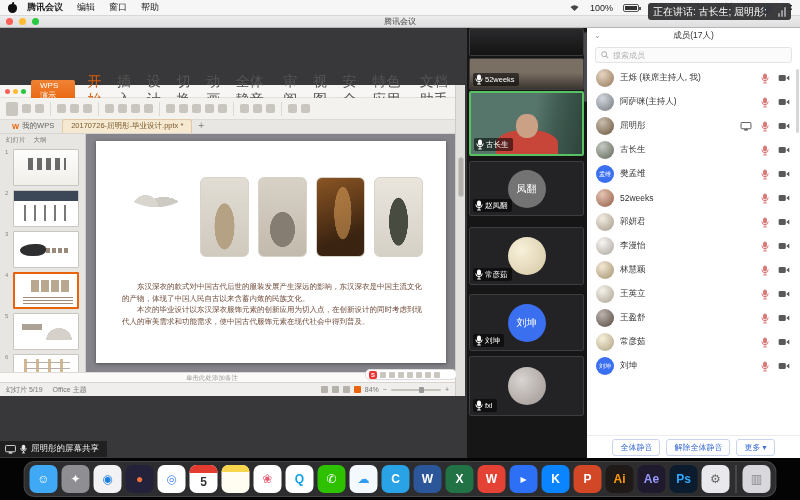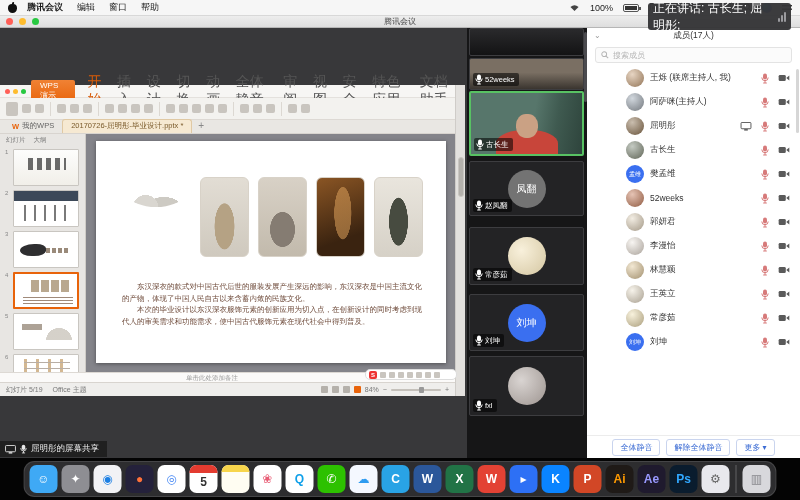--- a/index.html
+++ b/index.html
@@ -126,25 +126,25 @@
   .vbg-beige { background:linear-gradient(#7a6f63 0 45%,#3a352f); }
   .vbg-room { background:linear-gradient(100deg,#57766b 0 55%,#3f5a50 75%,#2e443c); }
   .person-skin { position:absolute; left:50%; top:34%; transform:translateX(-50%); width:22px; height:24px; border-radius:45%; background:#caa184;}
   .person-shirt { position:absolute; left:50%; bottom:-6px; transform:translateX(-50%); width:62px; height:30px; border-radius:45% 45% 0 0; background:#c8453a;}
   #vscroll { position:absolute; right:0; top:4px; width:3px; height:70px; background:#4a4a4e; border-radius:2px;}
 
   
   #panel { position:absolute; left:587px; top:0; width:213px; height:430px; background:#fff; display:flex; flex-direction:column; }
   #panel-header { height:15px; position:relative; text-align:center; font-size:8.5px; color:#333; line-height:15px; flex:0 0 auto;}
   #panel-header .chev { position:absolute; left:7px; top:0; color:#999; font-size:8px;}
-  #toast { position:absolute; right:9px; top:3px; width:143px; height:27px; background:rgba(52,52,54,.96); border-radius:3px; color:#fff; font-size:12px; display:flex; align-items:center; padding:0 5px; gap:4px; z-index:60;}
+  #toast { position:absolute; right:9px; top:3px; width:143px; height:17px; background:rgba(52,52,54,.96); border-radius:3px; color:#fff; font-size:10px; display:flex; align-items:center; padding:0 5px; gap:4px; z-index:60;}
   #toast .waves { margin-left:auto; display:flex; gap:1px; align-items:flex-end;}
   #toast .waves i{ width:2px; background:#9a9a9e; border-radius:1px;}
   #searchbox { margin:4px 8px 2px; height:16px; border:1px solid #e3e3e3; background:#fbfbfb; border-radius:3px; display:flex; align-items:center; gap:4px; padding:0 5px; font-size:8px; color:#b5b5b5; flex:0 0 auto;}
-  #members { flex:1 1 auto; overflow:hidden; position:relative; padding-top:1px;padding-left:30px;}
+  #members { flex:1 1 auto; overflow:hidden; position:relative; padding-top:1px;}
   .mrow { height:24px; display:flex; align-items:center; padding:0 10px 0 9px; gap:6px;}
   .mavatar { width:18px; height:18px; border-radius:50%; flex:0 0 auto; color:#fff; font-size:6px; display:flex; align-items:center; justify-content:center; overflow:hidden;}
   .mname { font-size:8.5px; color:#333; white-space:nowrap; overflow:hidden; text-overflow:ellipsis;}
   .micons { margin-left:auto; display:flex; align-items:center; gap:9px;}
   #mscroll { position:absolute; right:1px; top:4px; width:3px; height:64px; background:#d6d6d6; border-radius:2px;}
   #panel-footer { flex:0 0 auto; height:23px; border-top:1px solid #ececec; display:flex; align-items:center; justify-content:center; gap:6px;}
   .fbtn { font-size:8px; color:#3c6cd4; border:1px solid #c9d4ee; border-radius:3px; padding:2px 7px; background:#fff; cursor:pointer;}
 
   
   #dock-strip { position:absolute; left:0; top:458px; width:800px; height:42px; background:#040404;}
@@ -565,20 +565,34 @@
               <rect x="2" y="0.5" width="4" height="6" rx="2" fill="#d77a7a"></rect>
               <path d="M0.8 4.5 a3.2 3.2 0 0 0 6.4 0 M4 7.7 V10 M2.2 10 h3.6" stroke="#d77a7a" fill="none" stroke-width="1"></path>
             </svg>
             <svg width="12" height="8" viewBox="0 0 13 9">
               <rect x="0.5" y="1" width="8" height="7" rx="1.5" fill="#5a5a5a"></rect>
               <path d="M9 4.5 L12.5 1.8 V7.2 Z" fill="#5a5a5a"></path>
             </svg>
           </span>
         </div>
         <div class="mrow">
+          <div class="mavatar" style="background: radial-gradient(circle at 35% 30%, rgba(255, 255, 255, 0.55), rgba(40, 30, 20, 0.35)), rgb(107, 90, 80);"></div>
+          <span class="mname">王盈舒</span>
+          <span class="micons">
+            <svg width="8" height="11" viewBox="0 0 8 11">
+              <rect x="2" y="0.5" width="4" height="6" rx="2" fill="#d77a7a"></rect>
+              <path d="M0.8 4.5 a3.2 3.2 0 0 0 6.4 0 M4 7.7 V10 M2.2 10 h3.6" stroke="#d77a7a" fill="none" stroke-width="1"></path>
+            </svg>
+            <svg width="12" height="8" viewBox="0 0 13 9">
+              <rect x="0.5" y="1" width="8" height="7" rx="1.5" fill="#5a5a5a"></rect>
+              <path d="M9 4.5 L12.5 1.8 V7.2 Z" fill="#5a5a5a"></path>
+            </svg>
+          </span>
+        </div>
+        <div class="mrow">
           <div class="mavatar" style="background: radial-gradient(circle at 35% 30%, rgba(255, 255, 255, 0.55), rgba(40, 30, 20, 0.35)), rgb(240, 226, 180);"></div>
           <span class="mname">常彦茹</span>
           <span class="micons">
             <svg width="8" height="11" viewBox="0 0 8 11">
               <rect x="2" y="0.5" width="4" height="6" rx="2" fill="#d77a7a"></rect>
               <path d="M0.8 4.5 a3.2 3.2 0 0 0 6.4 0 M4 7.7 V10 M2.2 10 h3.6" stroke="#d77a7a" fill="none" stroke-width="1"></path>
             </svg>
             <svg width="12" height="8" viewBox="0 0 13 9">
               <rect x="0.5" y="1" width="8" height="7" rx="1.5" fill="#5a5a5a"></rect>
               <path d="M9 4.5 L12.5 1.8 V7.2 Z" fill="#5a5a5a"></path>

